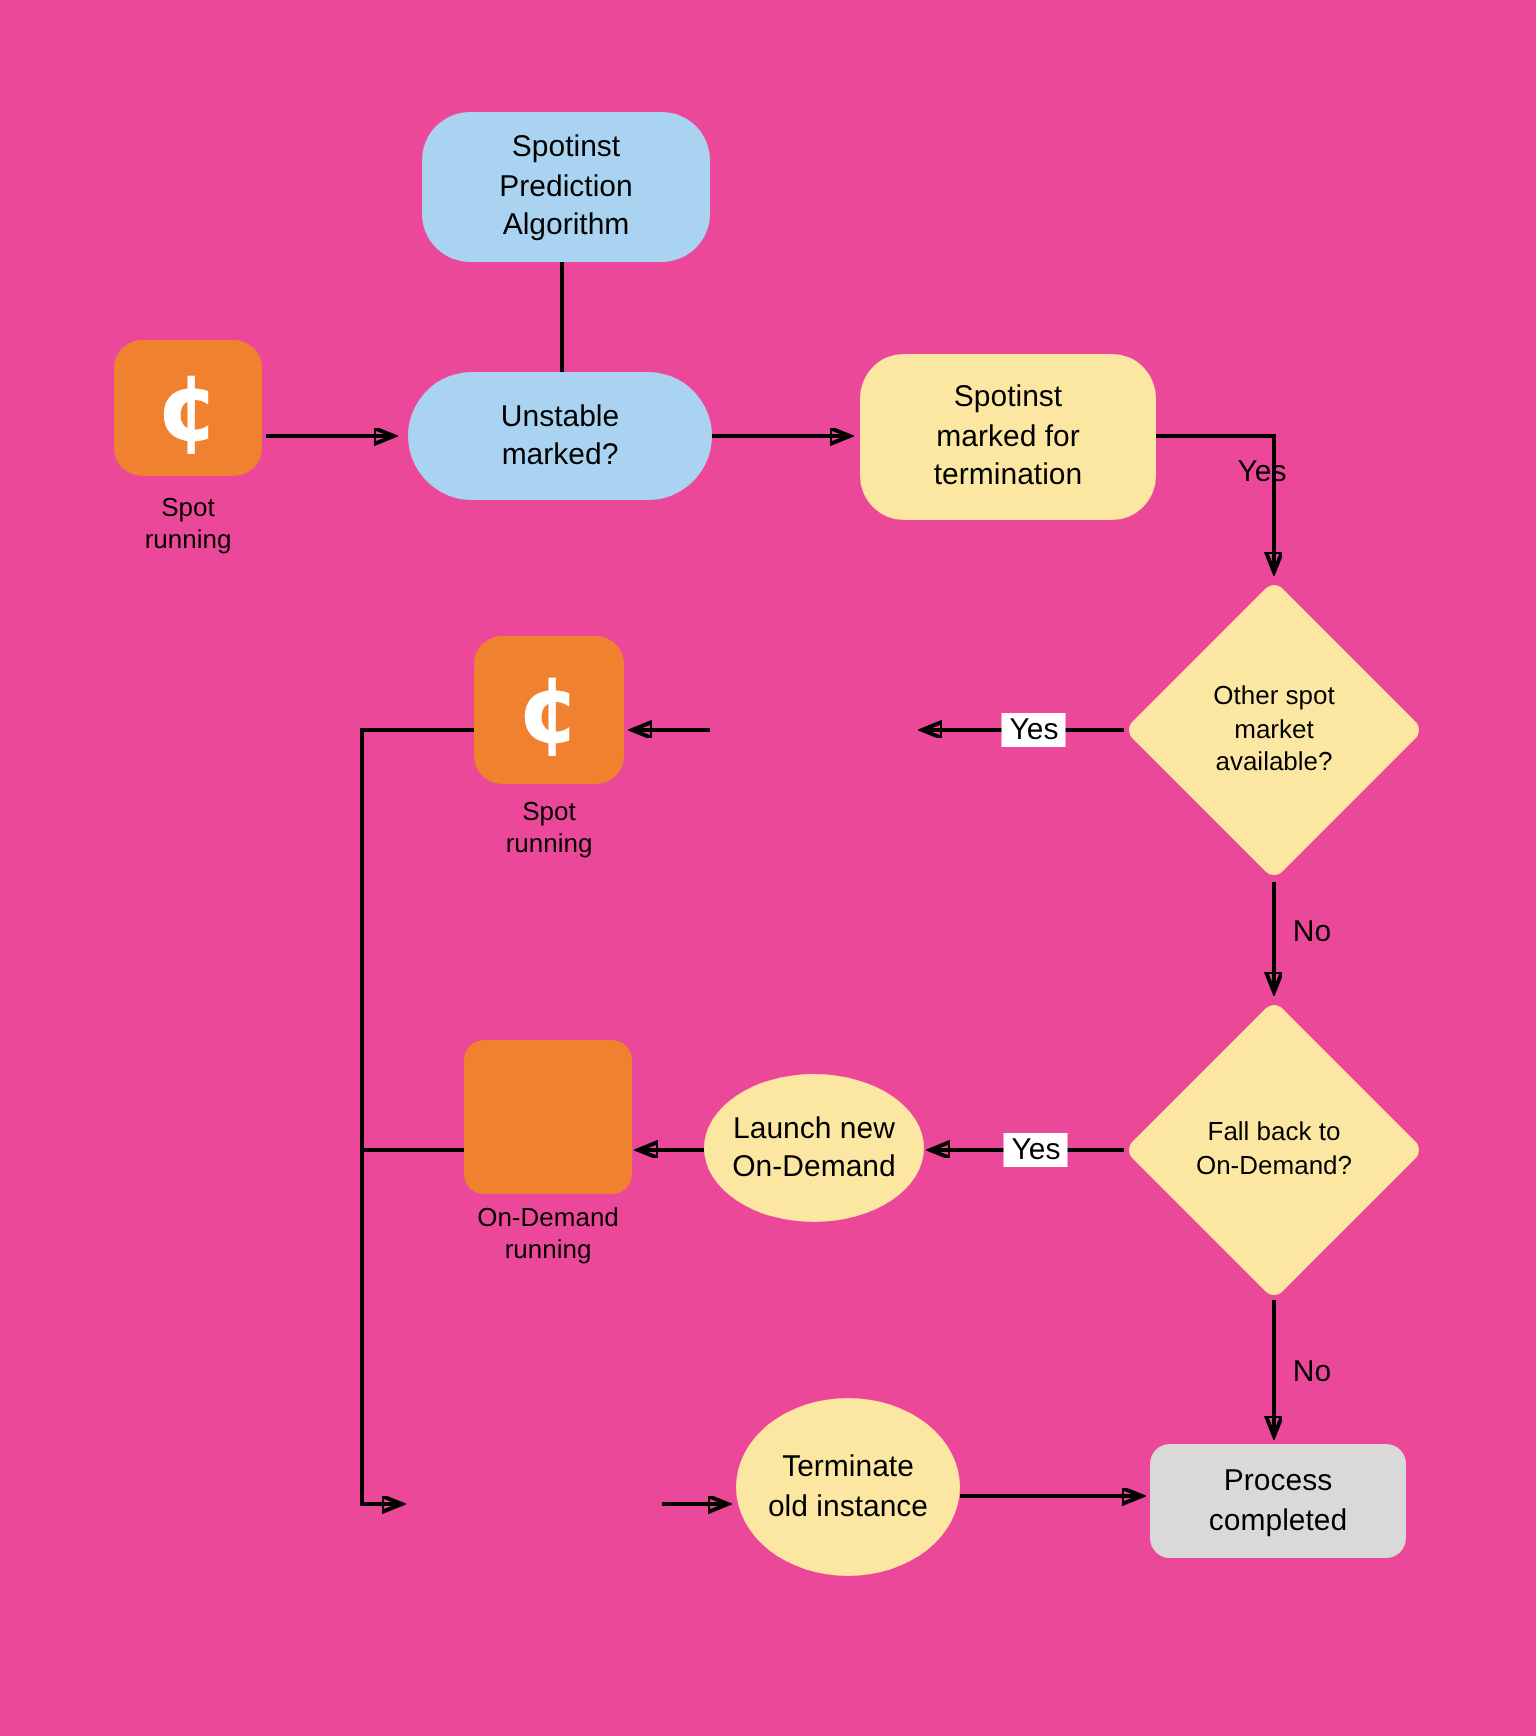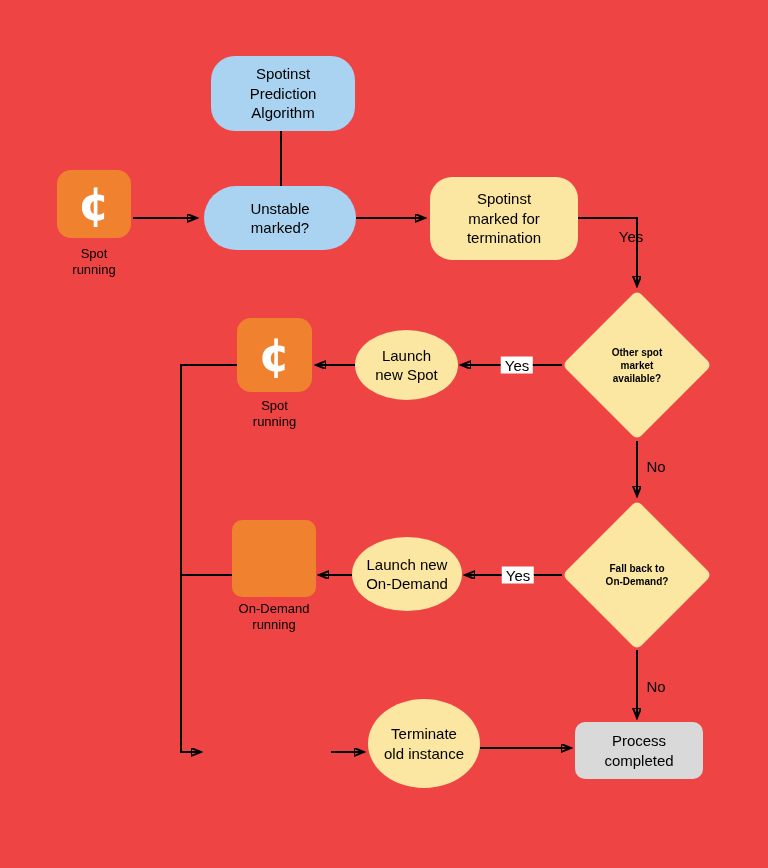--- a/index.html
+++ b/index.html
@@ -1,36 +1,36 @@
 <!DOCTYPE html>
 <html><head>
 <meta charset="utf-8">
 <style>
   html,body{margin:0;padding:0;background:#ffffff;}
   #canvas{
-    position:relative;width:768px;height:868px;background:#ef4444;
+    position:relative;width:768px;height:868px;background:#ec4899;
     font-family:"Liberation Sans",sans-serif;color:#000;overflow:hidden;
   }
   svg.connectors{position:absolute;left:0;top:0;z-index:1;}
   svg.connectors path{stroke:#000;stroke-width:2;fill:none;}
   .node{
     position:absolute;z-index:2;display:flex;align-items:center;justify-content:center;
     text-align:center;font-size:15px;line-height:1.3;white-space:pre-line;
   }
   .blue{background:#A9D3F0;}
   .yellow{background:#FBE6A2;}
   .orange{background:#F0812F;}
   .gray-node{background:#D9D9D9;}
   .diamond{
     position:absolute;z-index:2;background:#FBE6A2;border-radius:6px;
     transform:rotate(45deg);
   }
   .diamond-text{
     position:absolute;z-index:3;display:flex;align-items:center;justify-content:center;
-    text-align:center;font-size:10px;line-height:1.3;white-space:pre-line;font-weight:bold;
+    text-align:center;font-size:13px;line-height:1.3;white-space:pre-line;
   }
   .icon-glyph{
     font-size:46px;font-weight:bold;color:#ffffff;line-height:1;
     font-family:"DejaVu Sans",sans-serif;
   }
   .shape-label{
     position:absolute;z-index:2;text-align:center;font-size:13px;line-height:1.25;
     white-space:pre-line;
   }
   .edge-label{
@@ -81,22 +81,20 @@
 
   <div class="node yellow" style="left:430px;top:177px;width:148px;height:83px;border-radius:22px;">Spotinst
 marked for
 termination</div>
 
   <div class="diamond" style="left:584px;top:312px;width:106px;height:106px;"></div>
   <div class="diamond-text" style="left:567px;top:327px;width:140px;height:76px;">Other spot
 market
 available?</div>
 
-  <div class="node yellow" style="left:355px;top:330px;width:103px;height:70px;border-radius:50%;">Launch
-new Spot</div>
 
   <div class="node orange" style="left:237px;top:318px;width:75px;height:74px;border-radius:14px;">
     <span class="icon-glyph">¢</span>
   </div>
   <div class="shape-label" style="left:234px;top:398px;width:81px;">Spot
 running</div>
 
   <div class="diamond" style="left:584px;top:522px;width:106px;height:106px;"></div>
   <div class="diamond-text" style="left:564px;top:547px;width:146px;height:56px;">Fall back to
 On-Demand?</div>

